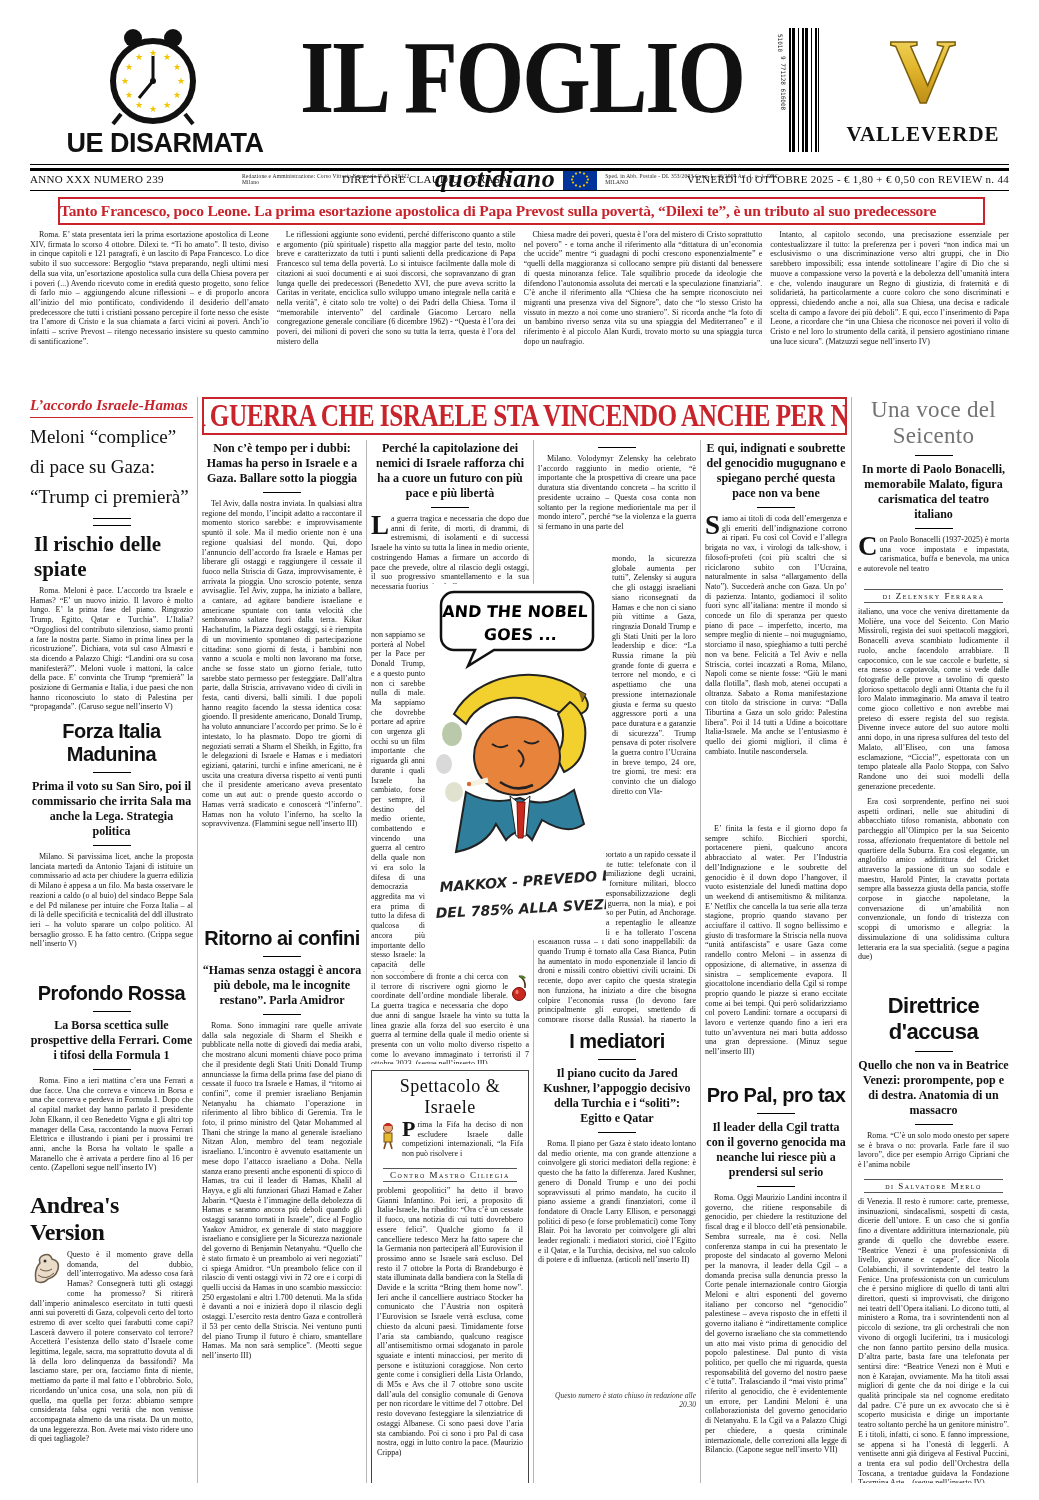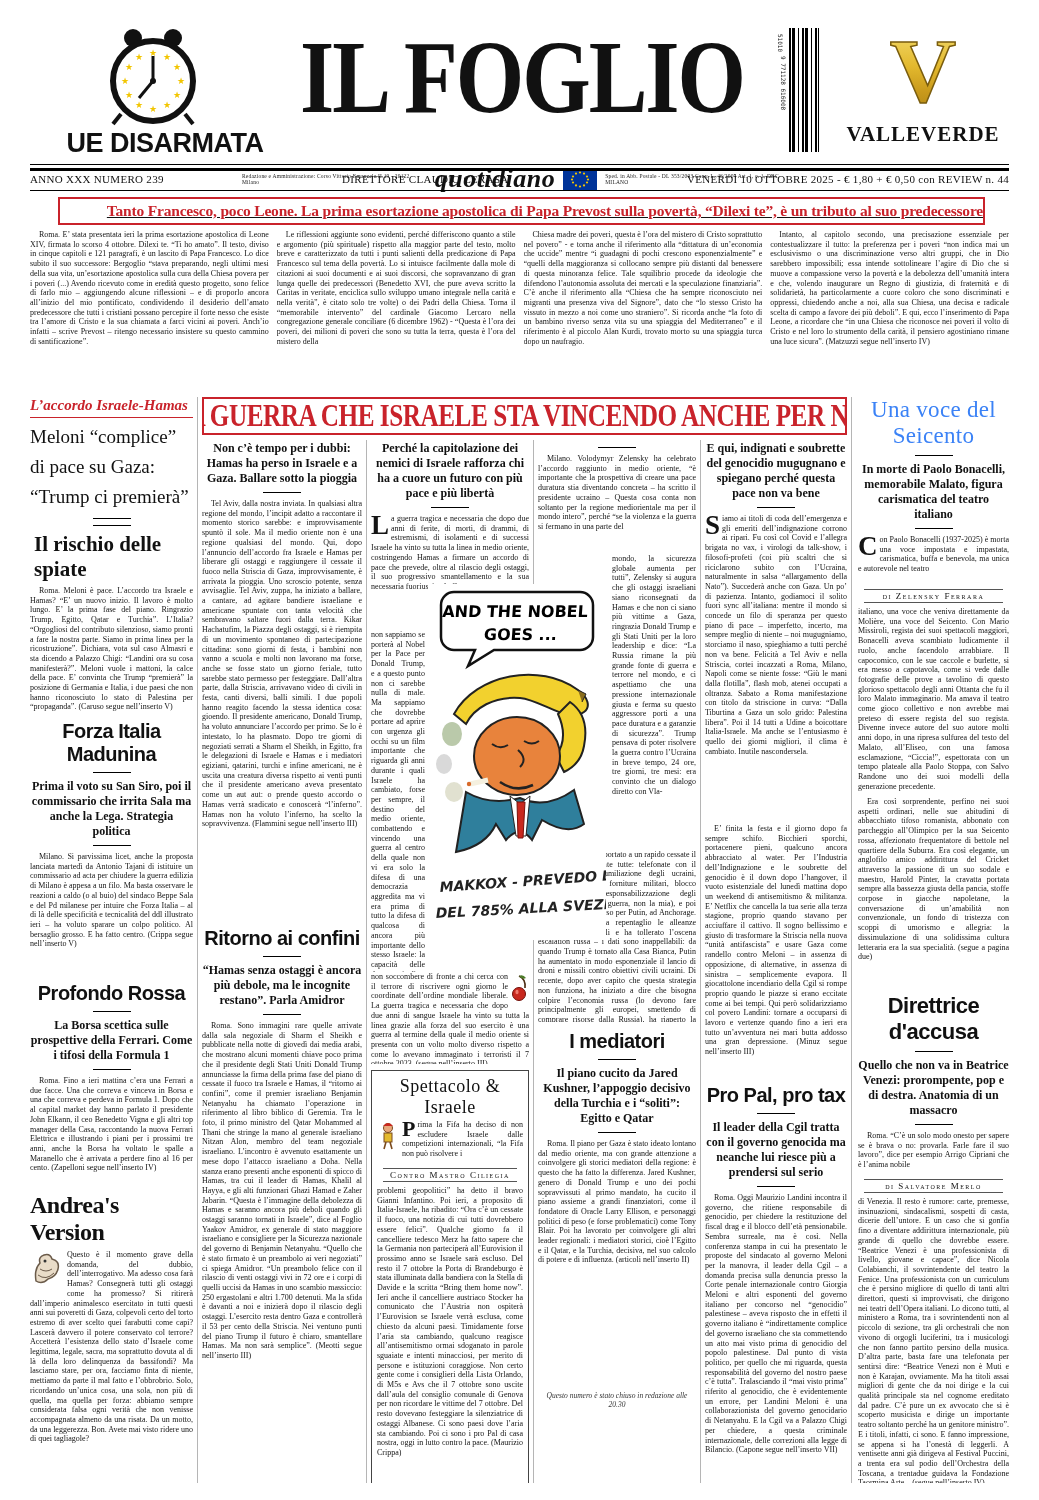--- a/index.html
+++ b/index.html
@@ -25,21 +25,21 @@
   #bc-side{left:5px;top:28px;writing-mode:vertical-rl;}
   #vallev{position:absolute;left:838px;top:24px;width:170px;text-align:center;}
   #vallev-name{font-family:"Liberation Serif",serif;font-weight:bold;font-size:21px;letter-spacing:1px;margin-top:2px;}
   
   #rule-double{position:absolute;left:30px;top:164px;width:979px;border-top:1px solid #000;border-bottom:3px solid #000;height:3px;}
   #dateline{position:absolute;left:30px;top:173px;width:979px;display:flex;justify-content:space-between;
             font-size:11px;letter-spacing:.3px;}
   #rule-single{position:absolute;left:30px;top:190px;width:979px;border-top:1px solid #000;}
   
   #top-strip{position:absolute;left:58px;top:197px;width:923px;height:24px;border:2px solid #c9232b;
-             display:flex;align-items:center;justify-content:flex-end;text-decoration:underline;}
+             display:flex;align-items:center;justify-content:flex-start;}
   #top-strip span{color:#c9232b;font-weight:bold;font-size:15.5px;letter-spacing:-.2px;white-space:nowrap;}
   #top-cols{position:absolute;left:30px;top:230px;width:979px;height:160px;display:flex;gap:8px;}
   .tcol{flex:1;overflow:hidden;}
   
   .body-text{font-size:8px;line-height:9.7px;text-align:justify;overflow:hidden;color:#141414;text-indent:9px;}
   .noind{text-indent:0;}
   .dropcap{float:left;font-size:27px;line-height:22px;padding-right:2px;font-weight:bold;text-indent:0;}
   
   .kicker{color:#c9232b;font-style:italic;font-weight:bold;font-size:15px;border-bottom:1.5px solid #c9232b;
           padding-bottom:3px;margin-bottom:1px;}
@@ -58,22 +58,22 @@
                  display:flex;align-items:center;justify-content:center;overflow:hidden;}
   #main-headline span{color:#c9232b;font-weight:bold;font-size:28px;white-space:nowrap;
                       transform:scaleX(.9) scaleY(1.1);letter-spacing:-.5px;}
   .vrule{position:absolute;width:1px;background:#b5b5b5;}
   .ncol{position:absolute;overflow:hidden;}
   #cartoon{position:absolute;left:428px;top:584px;width:178px;height:356px;background:#fff;z-index:5;}
   #spett-box{border:1px solid #444;margin-top:6px;padding:5px 5px 2px;}
   #spett-title{font-size:18px;text-align:center;letter-spacing:.5px;}
   .float-icon{float:left;margin:1px 3px 0 0;}
   .cherry-float{float:right;margin:2px 0 0 3px;}
-  #closing-note{font-style:italic;font-size:7.5px;text-align:center;margin-top:26px;color:#333;}
-  #right-t1{color:#3b82f6;font-size:23px;text-align:center;letter-spacing:.3px;}
+  #closing-note{font-style:italic;font-size:7.5px;text-align:right;margin-top:26px;color:#333;}
+  #right-t1{color:#737373;font-size:23px;text-align:center;letter-spacing:.3px;}
   .hl-sans-right{font-family:"Liberation Sans",sans-serif;font-weight:bold;font-size:22px;text-align:center;margin-top:10px;letter-spacing:-.5px;}
   .cartoon-sig{font-family:"DejaVu Sans",sans-serif;font-style:italic;font-weight:bold;}
 </style>
 </head>
 <body>
 
 <div id="page">
 
   <div id="header">
     <div id="clock-wrap">

